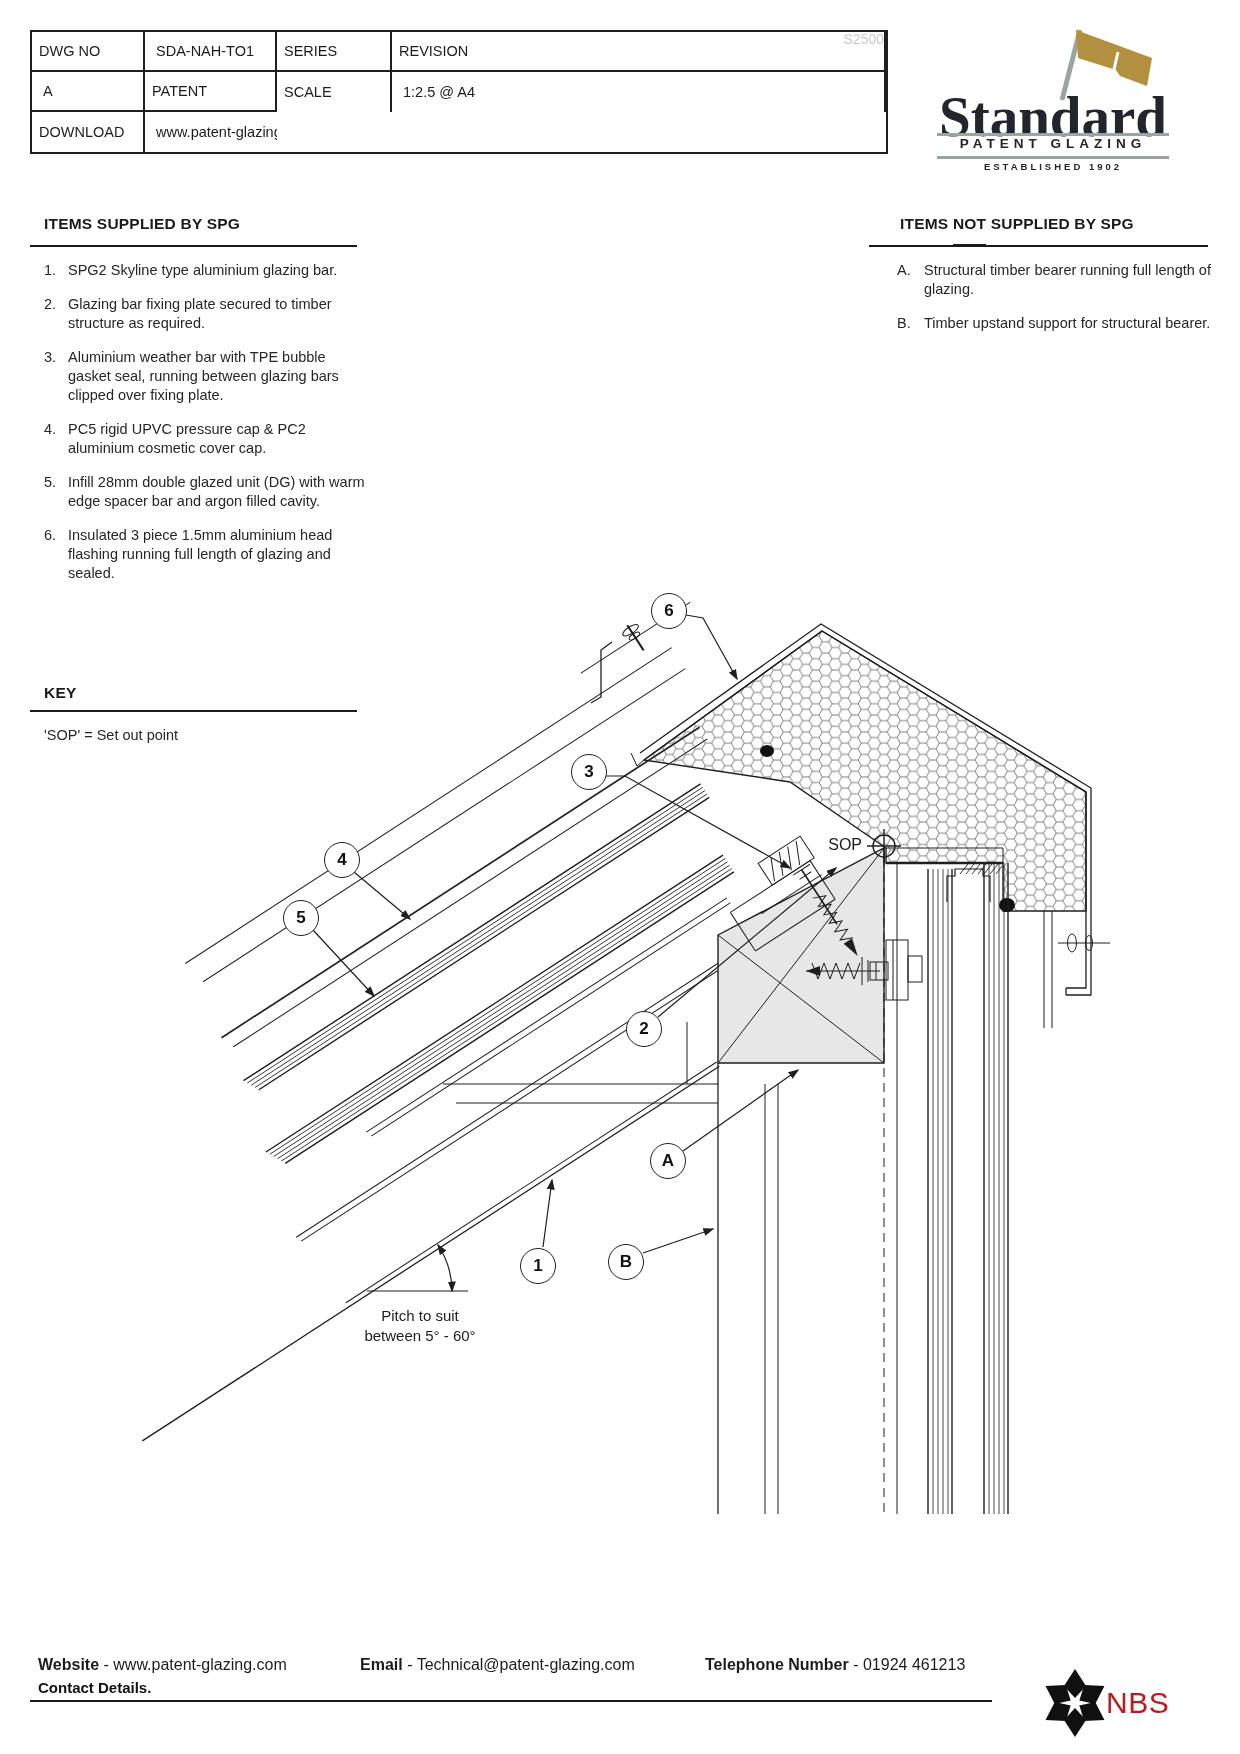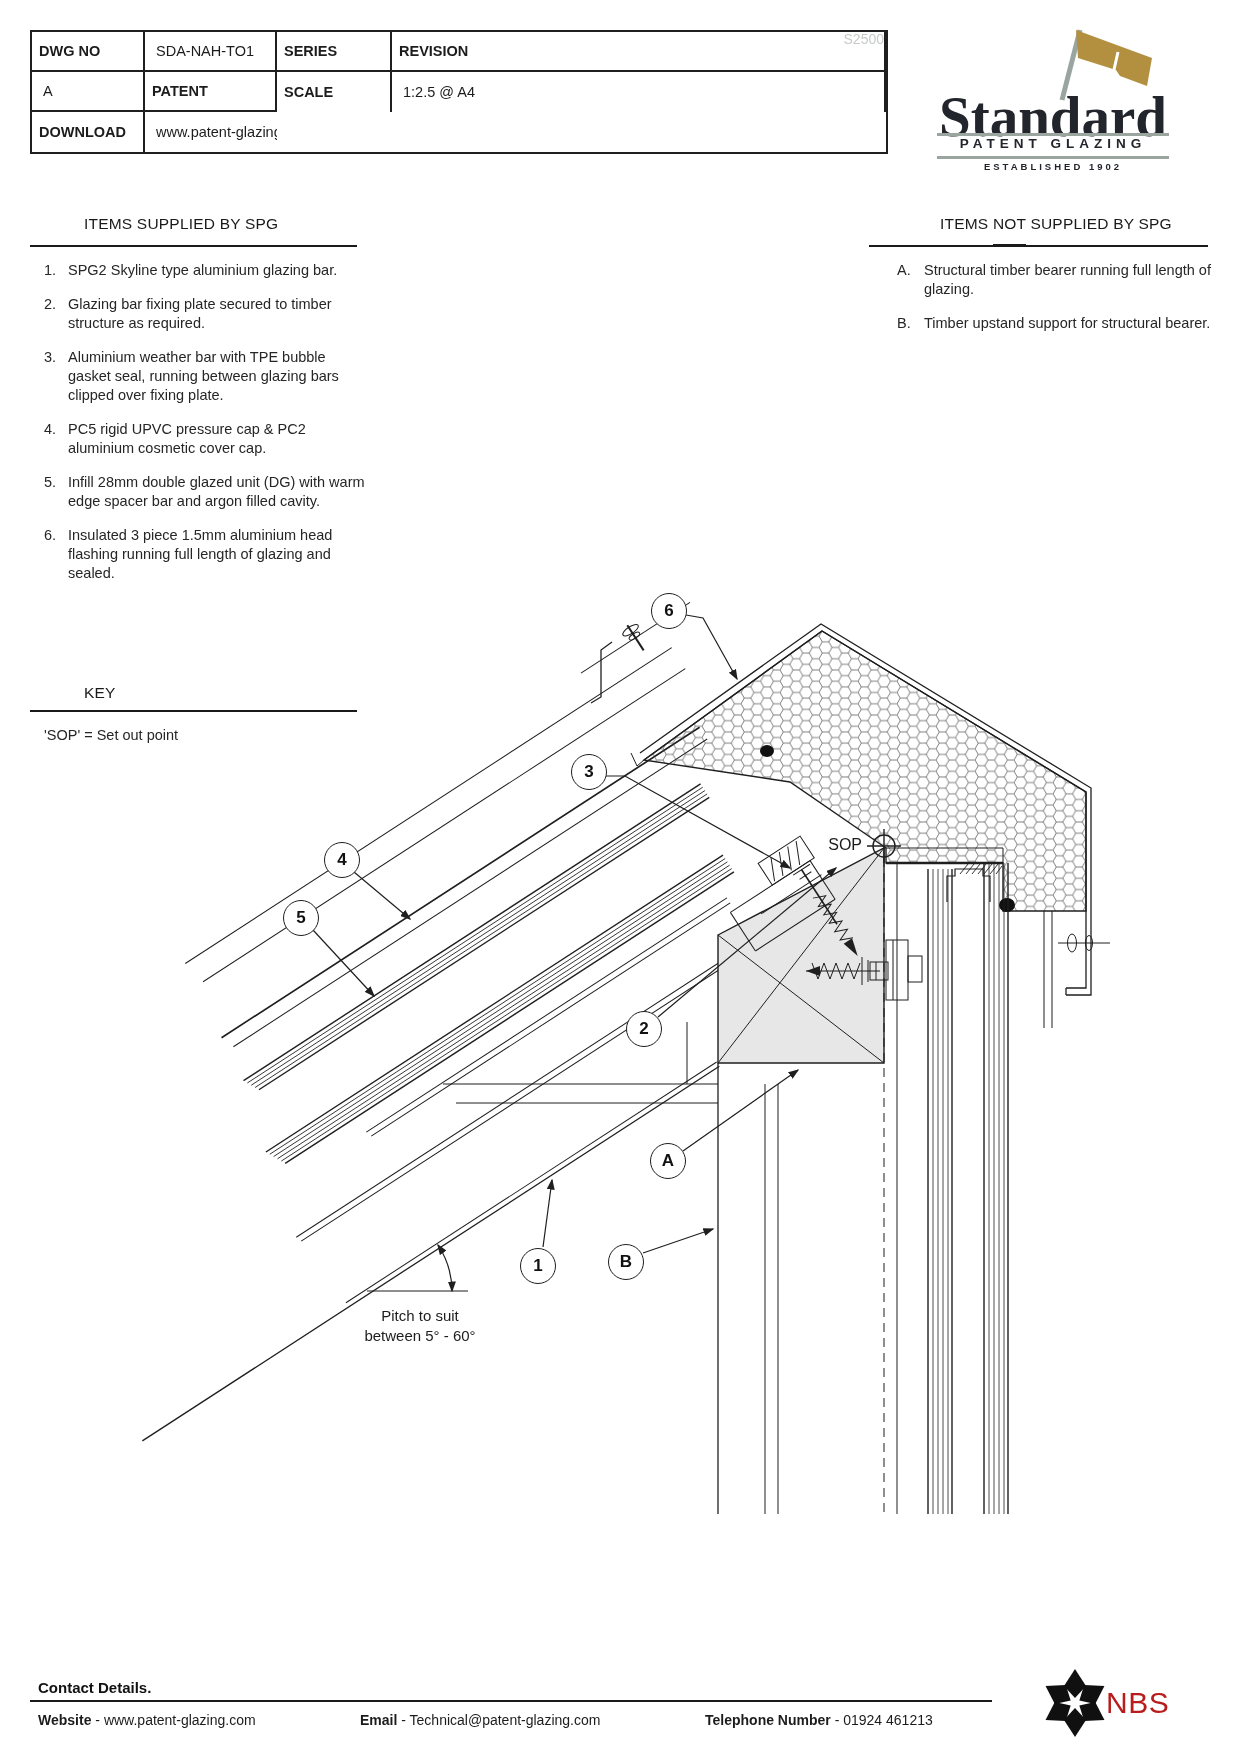--- a/index.html
+++ b/index.html
@@ -14,51 +14,51 @@
     border:2px solid #1f1f1f;box-sizing:border-box;
     display:grid;grid-template-columns:113px 132px 115px 1fr;grid-template-rows:1fr 1fr 1fr;
   }
   .tcell{
     border-right:2px solid #1f1f1f;border-bottom:2px solid #1f1f1f;
     display:flex;align-items:center;padding-left:11px;font-size:14.5px;color:#1c1c1c;
     overflow:hidden;white-space:nowrap;
   }
   .tcell.last{border-right:none;}
   .tcell.brow{border-bottom:none;}
-  .tcell.lbl{font-weight:bold;padding-left:7px;}
+  .tcell.lbl{font-weight:normal;padding-left:7px;}
   .watermark{left:800px;top:31px;width:84px;text-align:right;font-size:14px;color:#c7cbc7;}
   
   .logo-name{left:930px;top:84px;width:246px;text-align:center;
     font-family:"Liberation Serif",serif;font-weight:bold;font-size:57px;color:#22252b;letter-spacing:0px;}
   .logo-bar{left:937px;width:232px;height:3px;background:#9aa5a0;}
   .logo-sub{left:937px;top:136px;width:232px;text-align:center;font-size:13.5px;font-weight:bold;
     letter-spacing:5px;color:#22252b;}
   .logo-est{left:937px;top:161px;width:232px;text-align:center;font-size:9.5px;font-weight:bold;
     letter-spacing:3px;color:#22252b;}
   
-  .sec-h{font-size:15.5px;font-weight:normal;color:#1a1a1a;letter-spacing:.2px;margin-left:40px;}
+  .sec-h{font-size:15.5px;font-weight:bold;color:#1a1a1a;letter-spacing:.2px;}
   .rule{height:2px;background:#1a1a1a;}
   .list{font-size:14.5px;line-height:19px;color:#262626;}
   .li-row{display:flex;margin-bottom:15px;}
   .li-n{flex:0 0 24px;}
   .list-right .li-n{flex:0 0 27px;}
   .li-t{flex:1;}
   .u-not{border-bottom:2px solid #1a1a1a;padding-bottom:12px;}
   
   .balloon{
     width:36px;height:36px;border:1.7px solid #1f1f1f;border-radius:50%;background:#fff;
     box-sizing:border-box;display:flex;align-items:center;justify-content:center;
     font-size:17px;font-weight:bold;color:#111;
   }
   .sop-label{left:806px;top:836px;width:56px;text-align:right;font-size:16px;color:#1c1c1c;}
   .pitch{left:326px;top:1306px;width:188px;text-align:center;font-size:15px;line-height:20px;color:#1c1c1c;}
   
   .contact{left:38px;top:1679px;font-size:15px;font-weight:bold;color:#111;}
   .f-rule{left:30px;top:1700px;width:962px;}
-  .f-item{top:1712px;font-size:14px;color:#1c1c1c;}
+  .f-item{top:1656px;font-size:16px;color:#1c1c1c;}
   .f-item b{font-weight:bold;}
   .nbs-text{left:1106px;top:1686px;font-size:30px;font-weight:normal;color:#b91c1c;letter-spacing:.5px;}
   svg{position:absolute;left:0;top:0;}
 </style>
 </head>
 <body>
 
 <svg width="1240" height="1754" viewBox="0 0 1240 1754">
   <defs>
     <pattern id="hex" patternUnits="userSpaceOnUse" width="19.5" height="11.26">

